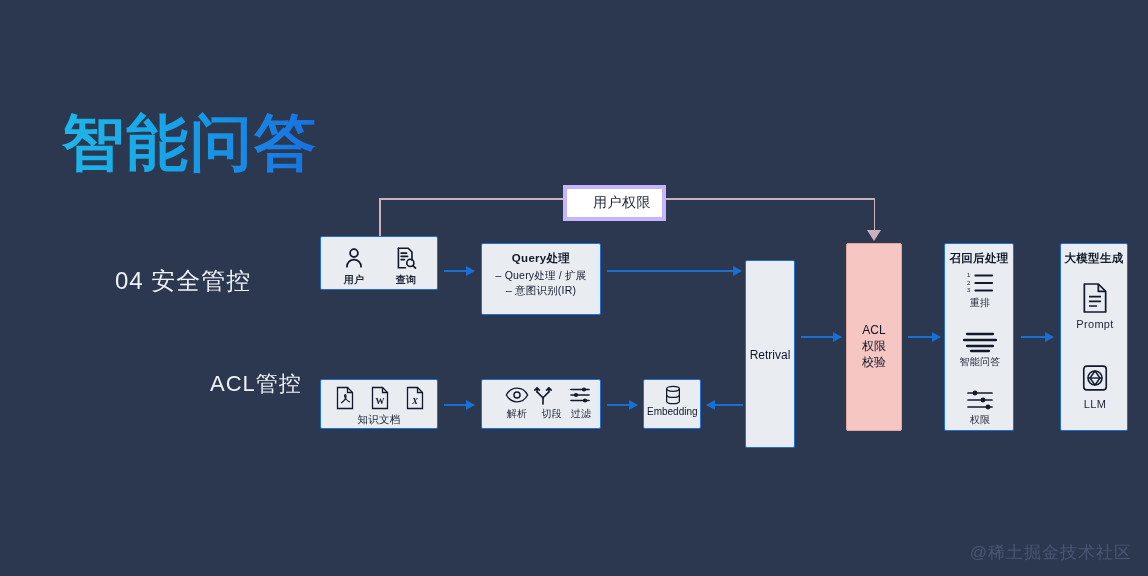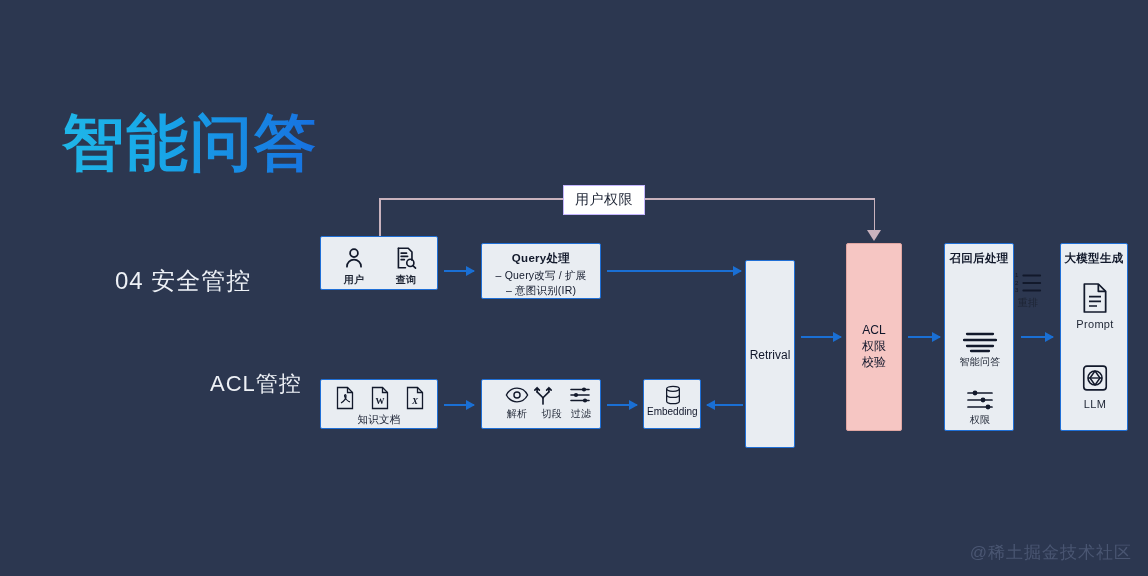--- a/index.html
+++ b/index.html
@@ -84,23 +84,23 @@
   #pl-h{left:379px;top:198px;width:496px;height:1.5px;}
   #pl-v-left{left:379px;top:198px;width:1.5px;height:46px;}
   #pl-v-right{left:873.5px;top:198px;width:1.5px;height:35px;}
   #pl-arrow{
     position:absolute;left:867px;top:230px;width:0;height:0;
     border-left:7px solid transparent;border-right:7px solid transparent;
     border-top:11px solid #c9b2bd;
   }
   #perm-label{
     position:absolute;left:563px;top:185px;width:80px;height:28px;
-    background:#ffffff;border:1px solid #c4b5fd;
+    background:#ffffff;border:4px solid #c4b5fd;
     display:flex;align-items:center;justify-content:center;
-    color:#1b2232;font-size:14px;letter-spacing:.5px;
+    color:#1b2232;font-size:14px;letter-spacing:.5px;padding-left:15px;
   }
 
   
   #watermark{
     position:absolute;right:16px;bottom:12px;
     color:#4a5672;font-size:17px;letter-spacing:1px;
   }
 </style>
 </head>
 <body>
@@ -133,23 +133,23 @@
         <path d="M7.5 7.5h5M7.5 10.5h6M7.5 13.5h3"></path>
         <circle cx="16" cy="16.5" r="3.3"></circle>
         <path d="M18.4 19l2.4 2.4"></path>
       </svg>
       <span class="cap">查询</span>
     </div>
   </div>
 
   <div class="arrow" style="left:444px;top:270px;width:30px;"></div>
 
-  <div class="node" style="left:481px;top:243px;width:120px;height:56px;">
+  <div class="node" style="left:481px;top:243px;width:120px;height:72px;">
     <div class="node-title">Query处理</div>
-    <div class="node-line" style="top:25px;">– Query改写 / 扩展</div>
+    <div class="node-line" style="top:25px;">– Query处理 / 扩展</div>
     <div class="node-line" style="top:40px;">– 意图识别(IR)</div>
   </div>
 
   <div class="arrow" style="left:607px;top:270px;width:134px;"></div>
 
   <div class="node" style="left:320px;top:379px;width:118px;height:50px;">
     <div class="icon-cell" style="left:8px;top:6px;width:32px;">
       <svg width="22" height="24" viewBox="0 0 20 24" fill="none" stroke="#12192b" stroke-width="1.3">
         <path d="M2.5 1.5h10l5 5v16h-15z"></path>
         <path d="M12.5 1.5v5h5"></path>
@@ -233,21 +233,21 @@
       <span>权限</span><br>
       <span>校验</span>
     </div>
   </div>
 
   <div class="arrow" style="left:908px;top:336px;width:32px;"></div>
 
   <div class="node" style="left:944px;top:243px;width:70px;height:188px;">
     <div class="node-title">召回后处理</div>
 
-    <div class="icon-cell" style="left:0;top:26px;width:70px;padding-left:48px;">
+    <div class="icon-cell" style="left:0;top:26px;width:70px;">
       <svg width="30" height="24" viewBox="0 0 32 24" fill="none" stroke="#12192b" stroke-width="1.6" stroke-linecap="round">
         <text x="2" y="7" font-size="6.5" fill="#12192b" stroke="none" font-family="Liberation Sans, sans-serif">1</text>
         <text x="2" y="15" font-size="6.5" fill="#12192b" stroke="none" font-family="Liberation Sans, sans-serif">2</text>
         <text x="2" y="23" font-size="6.5" fill="#12192b" stroke="none" font-family="Liberation Sans, sans-serif">3</text>
         <path d="M11 5h18M11 13h18M11 21h18" stroke-width="2"></path>
       </svg>
       <span class="cap">重排</span>
     </div>
 
     <div class="icon-cell" style="left:0;top:87px;width:70px;">

